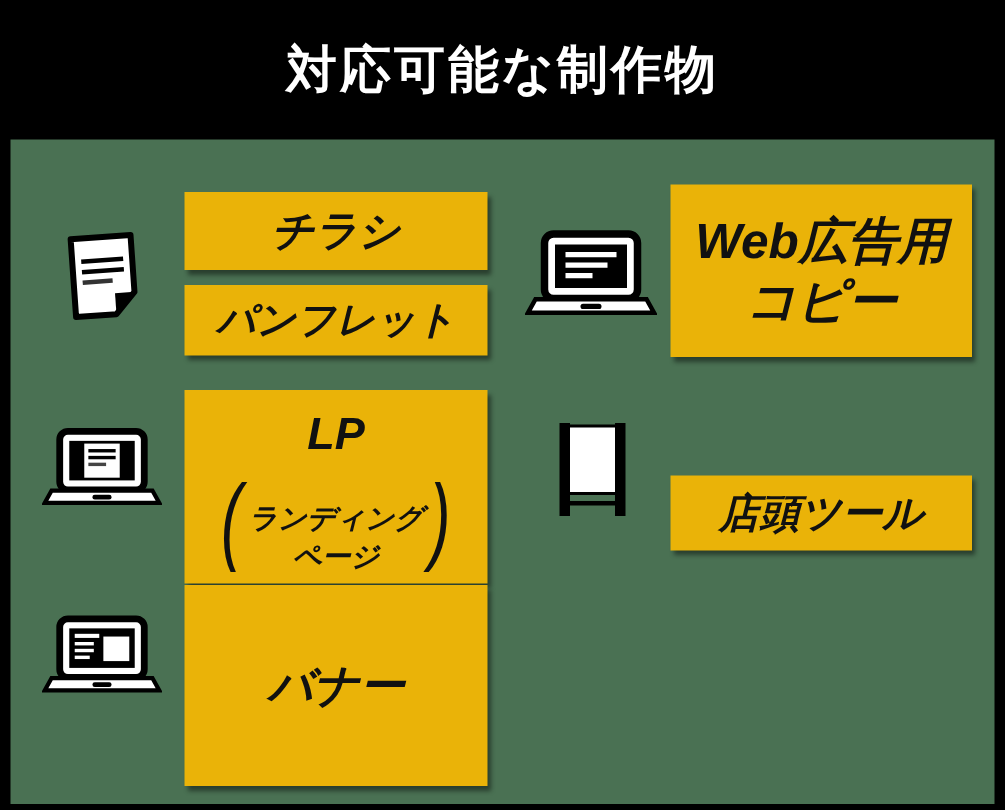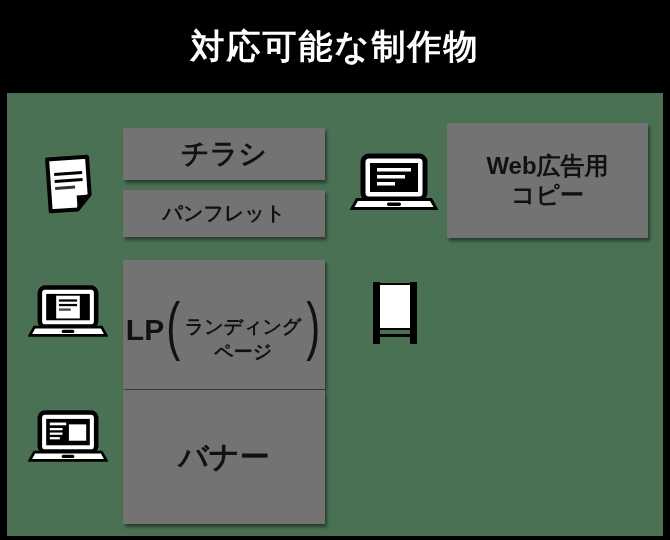--- a/index.html
+++ b/index.html
@@ -14,30 +14,31 @@
     display:flex; align-items:center; justify-content:center;
   }
   .title-text {
     color:#ffffff; font-size:34px; font-weight:700; letter-spacing:2px;
   }
   .panel {
     position:absolute; left:7px; top:93px; width:656px; height:443px;
     background:#4A7153;
   }
   .card {
-    position:absolute; background:#737373; color:#111111;
+    position:absolute; background:#eab308; color:#111111;
     display:flex; align-items:center; justify-content:center;
     font-weight:700; text-align:center;
     box-shadow:2px 3px 3px rgba(0,0,0,0.45);
+    font-style:italic;
   }
   .card-chirashi  { left:116px; top:35px;  width:202px; height:52px;  font-size:28px; }
-  .card-pamphlet  { left:116px; top:97px;  width:202px; height:47px;  font-size:20px; }
-  .card-lp        { left:116px; top:167px; width:202px; height:129px; flex-direction:row; }
+  .card-pamphlet  { left:116px; top:97px;  width:202px; height:47px;  font-size:26px; }
+  .card-lp        { left:116px; top:167px; width:202px; height:129px; flex-direction:column; }
   .card-banner    { left:116px; top:297px; width:202px; height:134px; font-size:30px; }
-  .card-webcopy   { left:440px; top:30px;  width:201px; height:115px; font-size:24px; line-height:1.2; flex-direction:column; }
+  .card-webcopy   { left:440px; top:30px;  width:201px; height:115px; font-size:33px; line-height:1.2; flex-direction:column; }
   .card-pop       { left:440px; top:169px; width:201px; height:51px;  font-size:30px; }
   .card-storetool { left:440px; top:224px; width:201px; height:50px;  font-size:27px; }
   .lp-main { font-size:30px; font-weight:700; line-height:1; margin-top:10px; }
   .lp-paren-row { display:flex; align-items:center; justify-content:center; margin-top:2px; }
   .lp-paren {
     font-size:56px; font-weight:400; line-height:1;
     transform:scaleY(1.15) scaleX(0.75); color:#111;
   }
   .lp-sub { display:flex; flex-direction:column; font-size:19px; font-weight:700; line-height:1.3; padding:0 2px;margin-top:28px; }
   .icon { position:absolute; }
@@ -142,15 +143,18 @@
     <div class="icon icon-signboard">
       <svg viewBox="0 0 46 64" xmlns="http://www.w3.org/2000/svg">
         <rect x="1" y="0" width="7" height="62" fill="#000000"></rect>
         <rect x="38" y="0" width="7" height="62" fill="#000000"></rect>
         <rect x="7" y="2" width="32" height="45" fill="#ffffff" stroke="#000000" stroke-width="2"></rect>
         <rect x="8" y="52" width="30" height="3" fill="#000000"></rect>
       </svg>
     </div>
 
 
+    <div class="card card-storetool">
+      <span>店頭ツール</span>
+    </div>
 
   </div>
 </div>
 
 </body></html>

